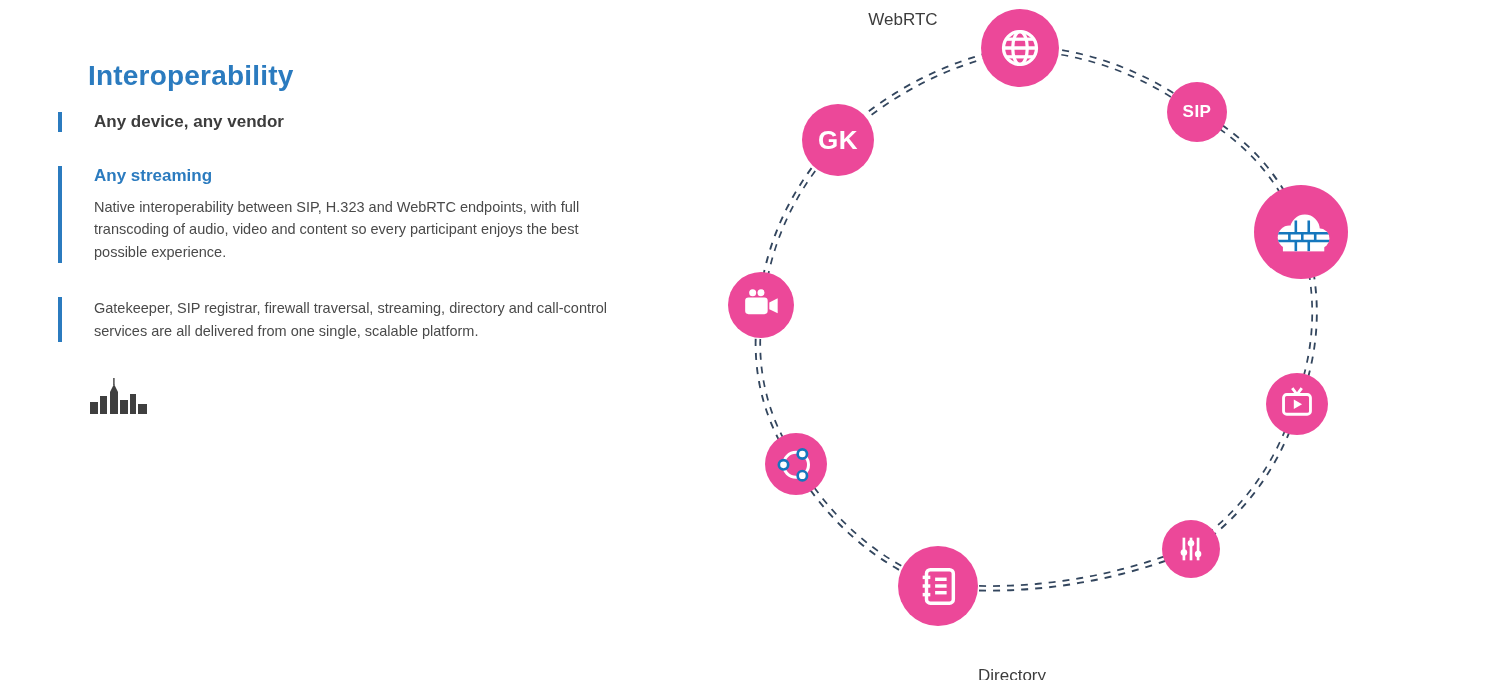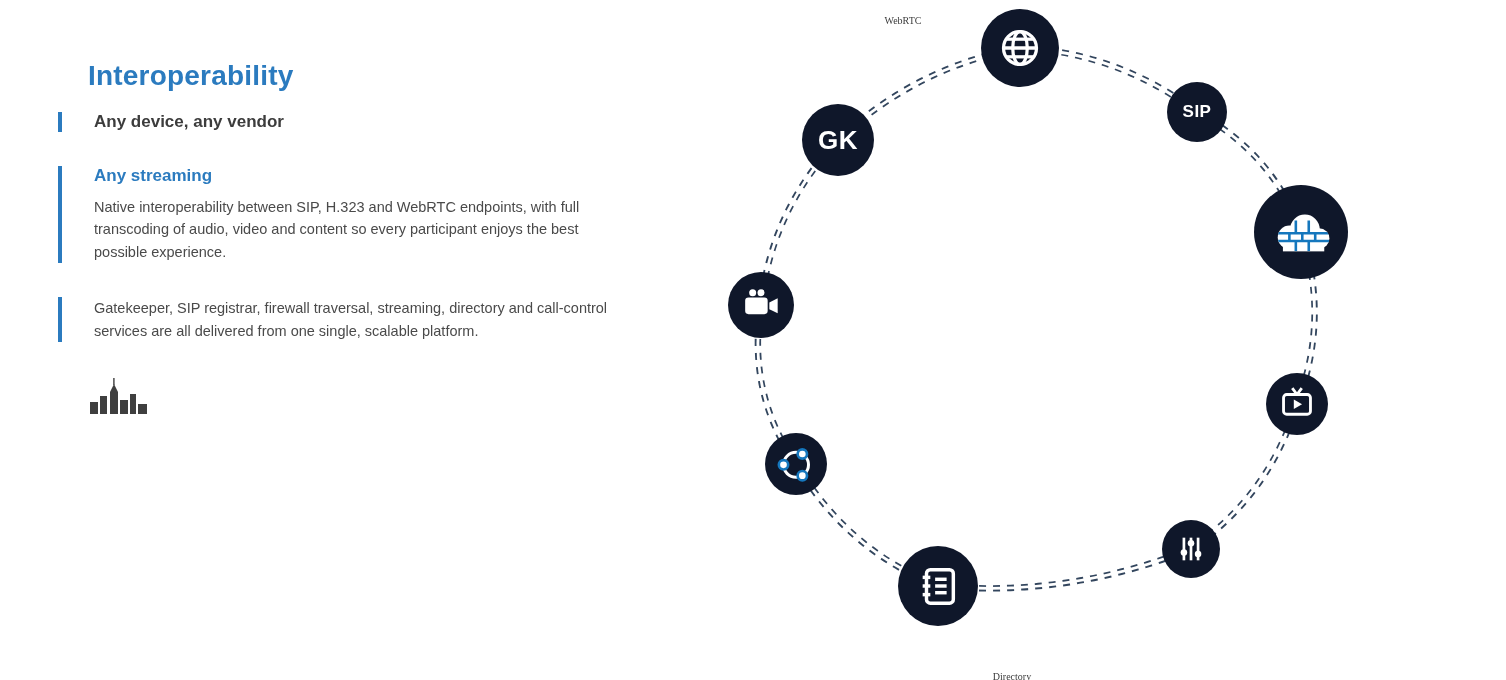--- a/index.html
+++ b/index.html
@@ -68,37 +68,36 @@
     stroke-dasharray: 7 7;
   }
   .dash-inner {
     fill: none;
     stroke: #ffffff;
     stroke-width: 2.8;
   }
   .node {
     position: absolute;
     transform: translate(-50%, -50%);
-    background: #0f172a;
+    background: #ec4899;
     border-radius: 50%;
     display: flex;
     align-items: center;
     justify-content: center;
     color: #ffffff;
   }
   .node-text-gk { font-size: 26px; font-weight: 700; letter-spacing: 0.5px; }
   .node-text-sip { font-size: 17px; font-weight: 600; letter-spacing: 0.5px; }
   .node svg { display: block; }
   .nlabel {
     position: absolute;
     transform: translate(-50%, -50%);
     color: #3c3c3c;
-    font-size: 10px;
+    font-size: 17px;
     white-space: nowrap;
-    font-family: Liberation Serif, serif;
   }
 </style>
 </head>
 <body>
 
 <div class="canvas">
 
   <div class="left-panel">
     <h1 class="page-title">Interoperability</h1>
 

